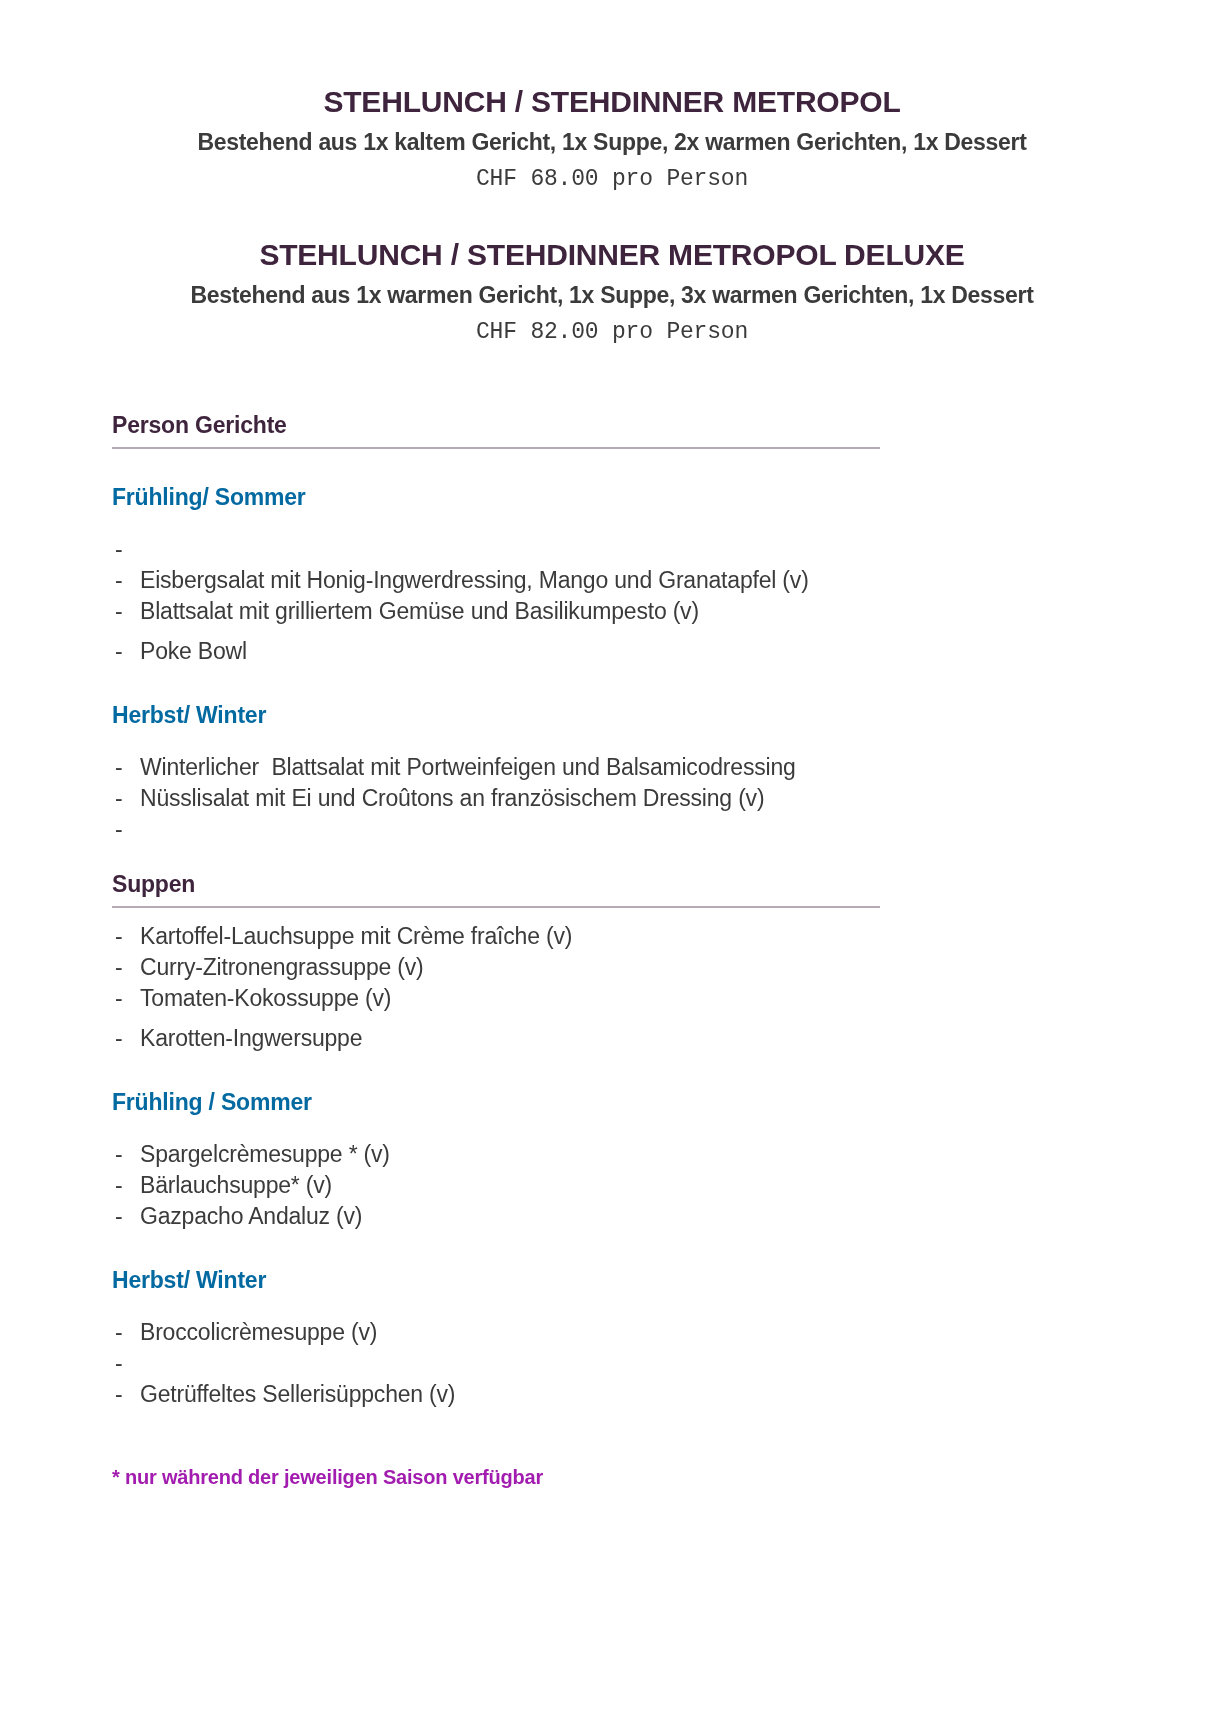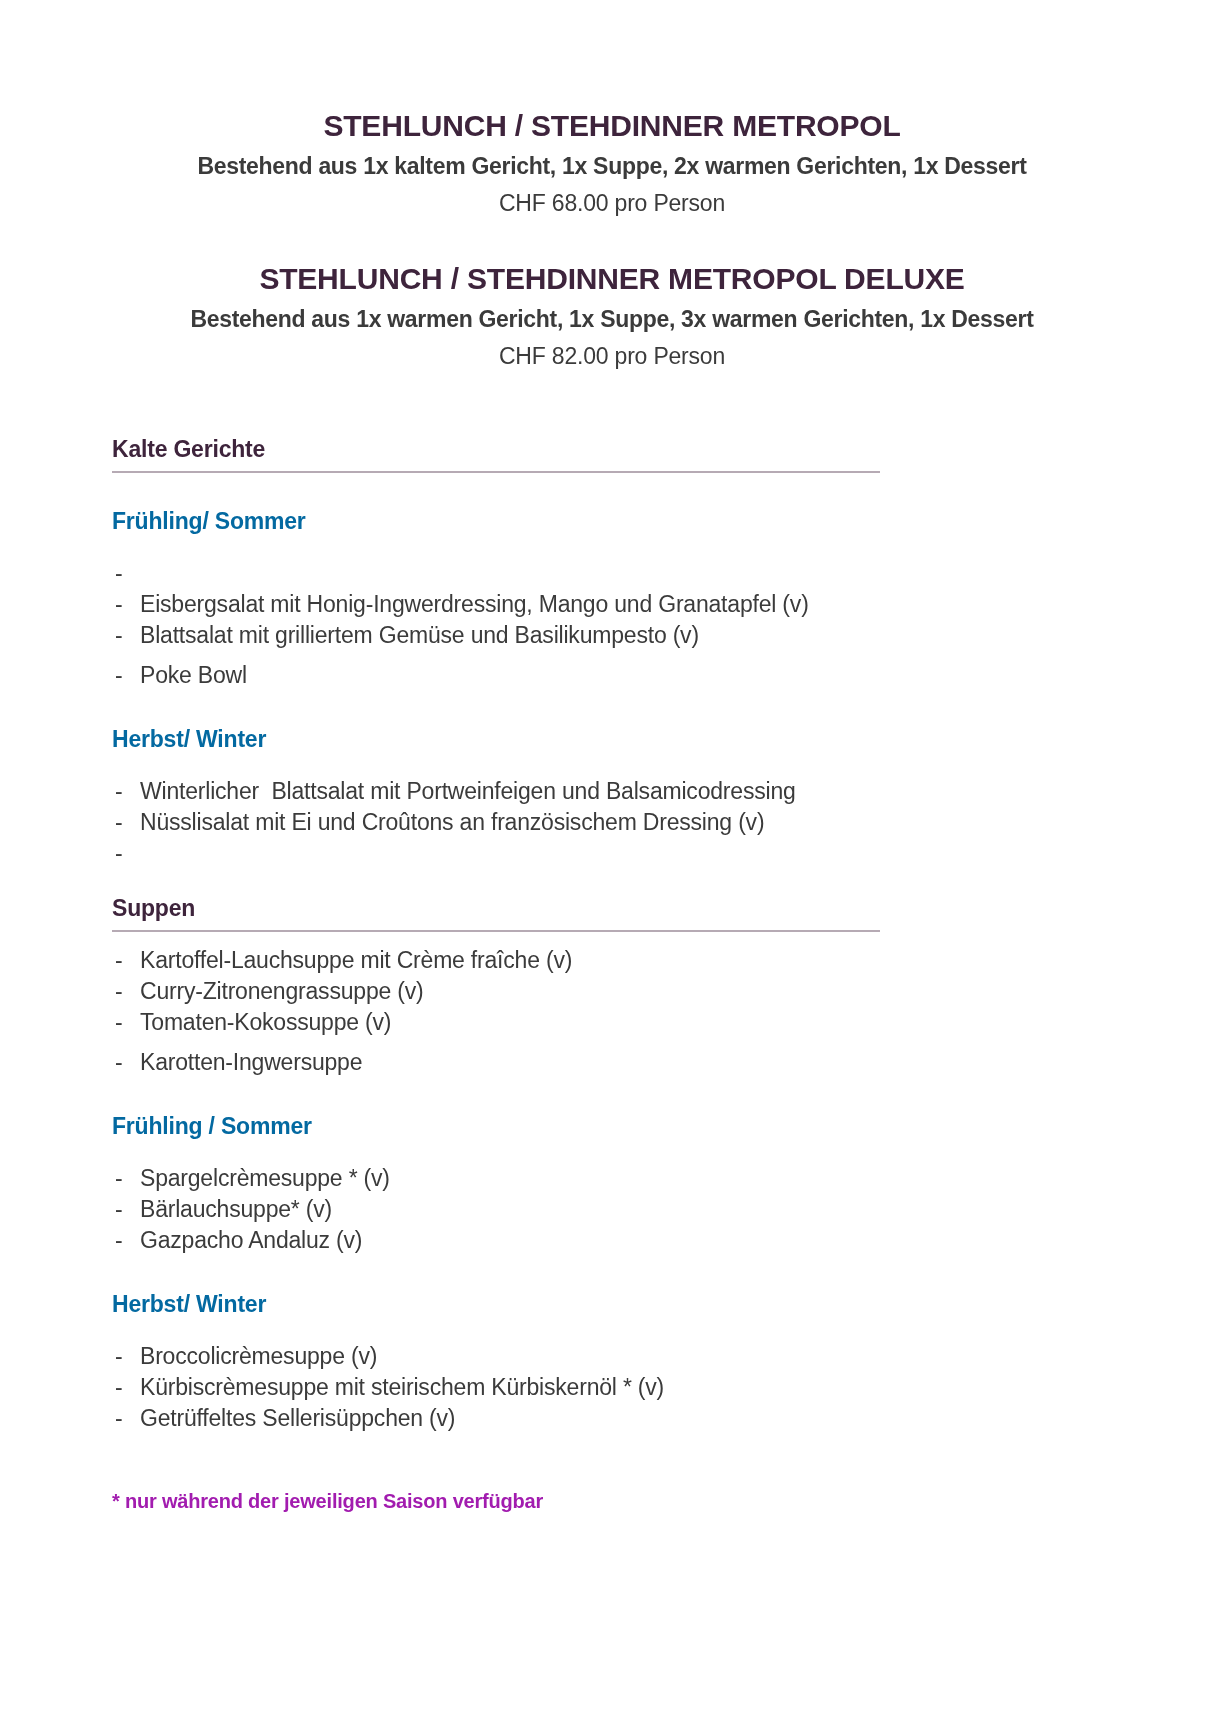--- a/index.html
+++ b/index.html
@@ -5,21 +5,21 @@
   html, body {
     margin: 0;
     padding: 0;
     background: #ffffff;
   }
   .page {
     position: relative;
     width: 1224px;
     height: 1732px;
     box-sizing: border-box;
-    padding: 108px 112px 0 112px;
+    padding: 84px 112px 0 112px;
     background: #ffffff;
     font-family: "Liberation Sans", "DejaVu Sans", sans-serif;
     color: #3b3b3b;
     overflow: hidden;
   }
   
   .menu-header { text-align: center; }
   .package + .package { margin-top: 42px; }
   .pkg-title {
     margin: 0 0 7px 0;
@@ -34,20 +34,21 @@
     font-size: 23px;
     line-height: 31px;
     letter-spacing: -0.3px;
     font-weight: bold;
   }
   .pkg-price {
     margin: 0;
     font-size: 23px;
     line-height: 31px;
     letter-spacing: -0.2px;
+    font-family: Liberation Mono, monospace;
   }
   
   .menu-sections { margin-top: 63px; }
   .menu-section { margin-top: 25px; }
   .section-title {
     margin: 0;
     font-size: 23px;
     line-height: 28px;
     font-weight: 700;
     color: #3e243c;
@@ -114,21 +115,21 @@
       <h1 class="pkg-title">STEHLUNCH / STEHDINNER METROPOL DELUXE</h1>
       <p class="pkg-desc">Bestehend aus 1x warmen Gericht, 1x Suppe, 3x warmen Gerichten, 1x Dessert</p>
       <p class="pkg-price">CHF 82.00 pro Person</p>
     </section>
 
   </header>
 
   <main class="menu-sections">
 
   <section class="menu-section">
-        <h2 class="section-title underlined">Kalte Gerichte</h2>
+        <h2 class="section-title underlined">Person Gerichte</h2>
         <h3 class="group-subtitle">Frühling/ Sommer</h3>
         <ul class="item-list">
           <li class="menu-item">
             <span class="bullet">-</span>
           </li>
           <li class="menu-item">
             <span class="bullet">-</span>
             <span class="item-text">Eisbergsalat mit Honig-Ingwerdressing, Mango und Granatapfel (v)</span>
           </li>
           <li class="menu-item">
@@ -191,21 +192,20 @@
           </li>
         </ul>
         <h3 class="group-subtitle">Herbst/ Winter</h3>
         <ul class="item-list">
           <li class="menu-item">
             <span class="bullet">-</span>
             <span class="item-text">Broccolicrèmesuppe (v)</span>
           </li>
           <li class="menu-item">
             <span class="bullet">-</span>
-            <span class="item-text">Kürbiscrèmesuppe mit steirischem Kürbiskernöl * (v)</span>
           </li>
           <li class="menu-item">
             <span class="bullet">-</span>
             <span class="item-text">Getrüffeltes Sellerisüppchen (v)</span>
           </li>
         </ul>
       </section>
     </main>
 
   <p class="footnote">* nur während der jeweiligen Saison verfügbar</p>

